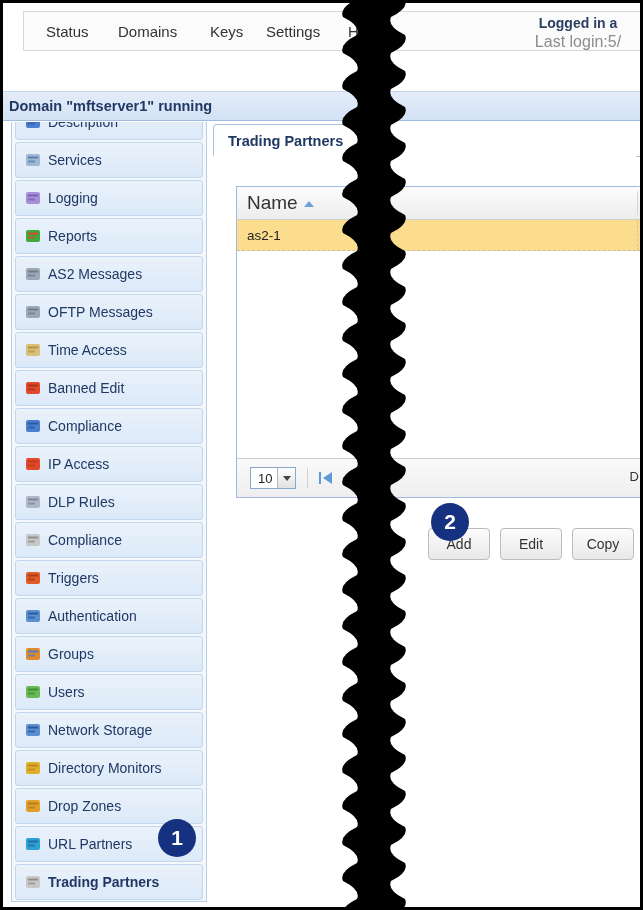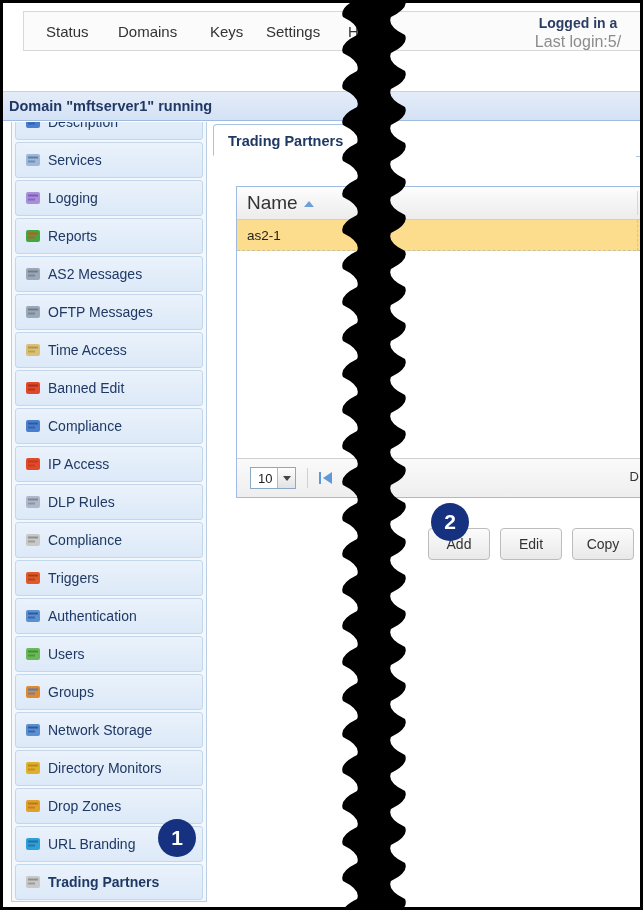--- a/index.html
+++ b/index.html
@@ -348,36 +348,36 @@
         <div class="side-item">
           <span class="side-ico"><svg width="18" height="18" viewBox="0 0 18 18">
               <rect x="2" y="3" width="14" height="12" rx="2" fill="#5a8fd0"></rect>
               <rect x="4" y="5.5" width="10" height="2" fill="#2d5aa0"></rect>
               <rect x="4" y="9.5" width="7" height="2" fill="#2d5aa0" opacity=".75"></rect>
             </svg></span>
           <span>Authentication</span>
         </div>
         <div class="side-item">
           <span class="side-ico"><svg width="18" height="18" viewBox="0 0 18 18">
+              <rect x="2" y="3" width="14" height="12" rx="2" fill="#e08a2a"></rect>
+              <rect x="4" y="5.5" width="10" height="2" fill="#4a7fd0"></rect>
+              <rect x="4" y="9.5" width="7" height="2" fill="#4a7fd0" opacity=".75"></rect>
+            </svg></span>
+          <span>Groups</span>
+        </div>
+        <div class="side-item">
+          <span class="side-ico"><svg width="18" height="18" viewBox="0 0 18 18">
               <rect x="2" y="3" width="14" height="12" rx="2" fill="#6ab85a"></rect>
               <rect x="4" y="5.5" width="10" height="2" fill="#3f8f2f"></rect>
               <rect x="4" y="9.5" width="7" height="2" fill="#3f8f2f" opacity=".75"></rect>
             </svg></span>
           <span>Users</span>
         </div>
         <div class="side-item">
           <span class="side-ico"><svg width="18" height="18" viewBox="0 0 18 18">
-              <rect x="2" y="3" width="14" height="12" rx="2" fill="#e08a2a"></rect>
-              <rect x="4" y="5.5" width="10" height="2" fill="#4a7fd0"></rect>
-              <rect x="4" y="9.5" width="7" height="2" fill="#4a7fd0" opacity=".75"></rect>
-            </svg></span>
-          <span>Groups</span>
-        </div>
-        <div class="side-item">
-          <span class="side-ico"><svg width="18" height="18" viewBox="0 0 18 18">
               <rect x="2" y="3" width="14" height="12" rx="2" fill="#5a8fd0"></rect>
               <rect x="4" y="5.5" width="10" height="2" fill="#2d5aa0"></rect>
               <rect x="4" y="9.5" width="7" height="2" fill="#2d5aa0" opacity=".75"></rect>
             </svg></span>
           <span>Network Storage</span>
         </div>
         <div class="side-item">
           <span class="side-ico"><svg width="18" height="18" viewBox="0 0 18 18">
               <rect x="2" y="3" width="14" height="12" rx="2" fill="#e0b02a"></rect>
               <rect x="4" y="5.5" width="10" height="2" fill="#b58a1f"></rect>
@@ -392,21 +392,21 @@
               <rect x="4" y="9.5" width="7" height="2" fill="#b57a1f" opacity=".75"></rect>
             </svg></span>
           <span>Drop Zones</span>
         </div>
         <div class="side-item">
           <span class="side-ico"><svg width="18" height="18" viewBox="0 0 18 18">
               <rect x="2" y="3" width="14" height="12" rx="2" fill="#2f9fd8"></rect>
               <rect x="4" y="5.5" width="10" height="2" fill="#1f6f9f"></rect>
               <rect x="4" y="9.5" width="7" height="2" fill="#1f6f9f" opacity=".75"></rect>
             </svg></span>
-          <span>URL Branding</span>
+          <span>URL Partners</span>
         </div>
         <div class="side-item selected">
           <span class="side-ico"><svg width="18" height="18" viewBox="0 0 18 18">
               <rect x="2" y="3" width="14" height="12" rx="2" fill="#c8c8c8"></rect>
               <rect x="4" y="5.5" width="10" height="2" fill="#8f8f8f"></rect>
               <rect x="4" y="9.5" width="7" height="2" fill="#8f8f8f" opacity=".75"></rect>
             </svg></span>
           <span>Trading Partners</span>
         </div>
       </div>

